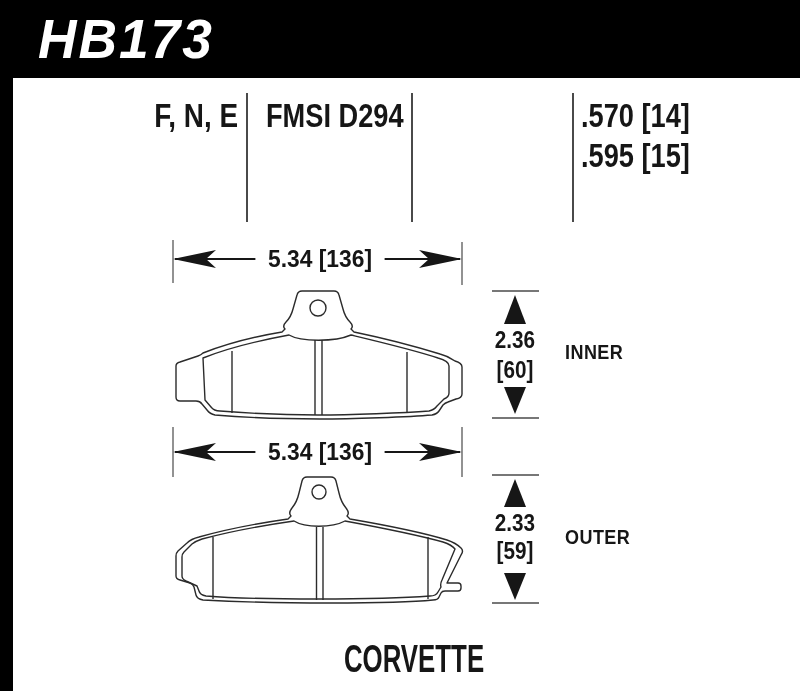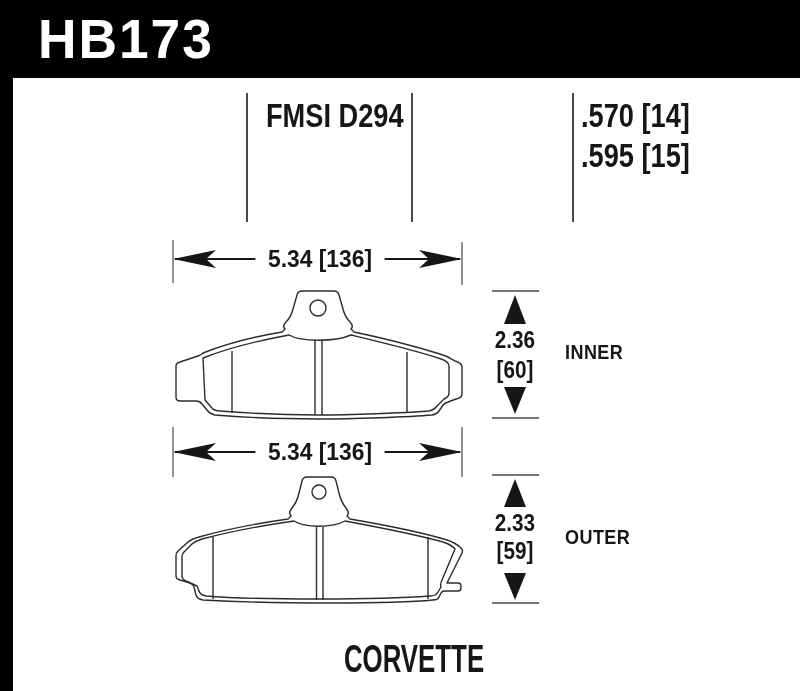--- a/index.html
+++ b/index.html
@@ -6,21 +6,21 @@
   html,body { background:#888; }
   .page {
     position:relative; width:800px; height:691px;
     background:#ffffff; overflow:hidden;
     font-family:"Liberation Sans", sans-serif;
     color:#111;
   }
   
   .topbar {
     position:absolute; left:0; top:0; width:800px; height:78px;
-    background:#000; display:flex; align-items:center; padding-left:38px;
+    background:#000; display:flex; align-items:center; padding-left:38px;font-style:italic;
   }
   .leftbar {
     position:absolute; left:0; top:0; width:13px; height:691px; background:#000;
   }
   .part-number {
     color:#fff; font-size:55px; font-weight:bold; letter-spacing:2px;
     transform:scaleX(0.97); transform-origin:left center; white-space:nowrap;
   }
   
   .spec-divider {
@@ -65,20 +65,23 @@
 </head>
 <body>
 
 <div class="page">
 
   <div class="topbar">
     <div class="part-number">HB173</div>
   </div>
   <div class="leftbar"></div>
 
+  <div class="spec-text compounds">
+    <span class="cond-r" style="display:inline-block">F, N, E</span>
+  </div>
   <div class="spec-divider" style="left:246px"></div>
   <div class="spec-text fmsi cond-l">FMSI D294</div>
   <div class="spec-divider" style="left:411px"></div>
   <div class="spec-divider" style="left:572px"></div>
   <div class="spec-text thickness cond-l">
     <div>.570 [14]</div>
     <div>.595 [15]</div>
   </div>
 
   <svg class="drawing" viewBox="0 0 800 691">

